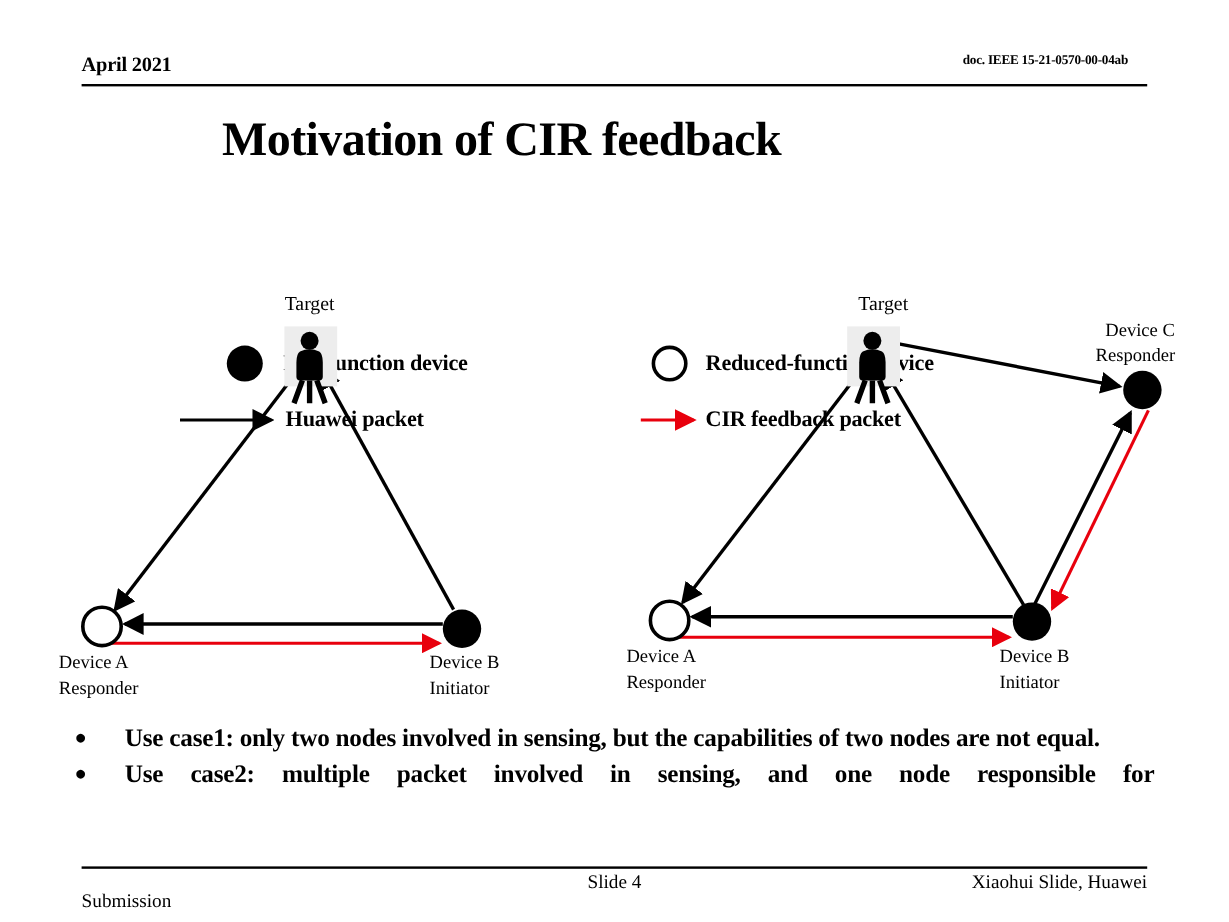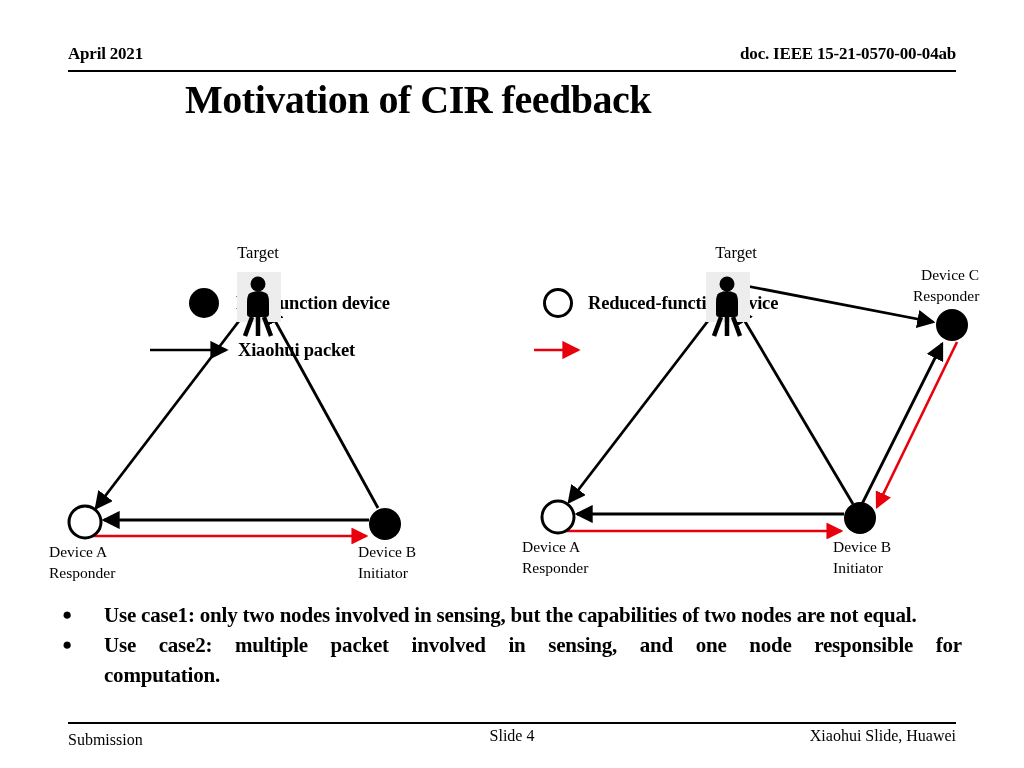--- a/index.html
+++ b/index.html
@@ -28,41 +28,41 @@
     position: absolute;
     left: 0;
     top: 0;
     font-size: 17px;
     font-weight: bold;
     letter-spacing: -0.2px;
     white-space: nowrap;
   }
   #header-doc {
     position: absolute;
-    right: 0;
+    right: 16px;
     top: 0;
-    font-size: 17px;
+    font-size: 11px;
     font-weight: bold;
     letter-spacing: -0.2px;
     white-space: nowrap;
   }
   #header-rule {
     position: absolute;
     left: 68px;
     top: 70px;
     width: 888px;
     height: 0;
     border-top: 2.5px solid #000;
   }
 
   
   #slide-title {
     position: absolute;
     left: 0;
-    top: 76px;
+    top: 92px;
     width: 836px;
     text-align: center;
     font-size: 40px;
     font-weight: bold;
     letter-spacing: -0.5px;
   }
 
   
   #legend {
     position: absolute;
@@ -162,21 +162,21 @@
     border-top: 2.5px solid #000;
   }
   #slide-footer {
     position: absolute;
     left: 68px;
     top: 727px;
     width: 888px;
     height: 24px;
     font-size: 16px;
   }
-  #footer-left   { position: absolute; left: 0;   top: 4px; white-space: nowrap; }
+  #footer-left   { position: absolute; left: 0;   top: 16px; white-space: nowrap; }
   #footer-center { position: absolute; left: 0; top: 0; width: 888px; text-align: center; white-space: nowrap; }
   #footer-right  { position: absolute; right: 0;  top: 0; white-space: nowrap; }
 </style>
 </head>
 <body>
 
 <div id="slide-header">
   <div id="header-date">April 2021</div>
   <div id="header-doc">doc. IEEE 15-21-0570-00-04ab</div>
 </div>
@@ -193,30 +193,31 @@
   <div class="legend-label" id="legend-label-reduced">Reduced-function device</div>
 
   <svg class="legend-arrow-svg" id="legend-arrow-sensing" width="90" height="24">
     <defs>
       <marker id="lg-head-black" markerWidth="7" markerHeight="7" refX="6" refY="3.5" orient="auto">
         <path d="M0,0 L7,3.5 L0,7 z" fill="#000000"></path>
       </marker>
     </defs>
     <line x1="2" y1="12" x2="78" y2="12" stroke="#000000" stroke-width="2.6" marker-end="url(#lg-head-black)"></line>
   </svg>
-  <div class="legend-label" id="legend-label-sensing">Xiaohui packet</div>
+  <div class="legend-label" id="legend-label-sensing">Huawei packet</div>
 
   <svg class="legend-arrow-svg" id="legend-arrow-cir" width="60" height="24">
     <defs>
       <marker id="lg-head-red" markerWidth="7" markerHeight="7" refX="6" refY="3.5" orient="auto">
         <path d="M0,0 L7,3.5 L0,7 z" fill="#E8000D"></path>
       </marker>
     </defs>
     <line x1="2" y1="12" x2="46" y2="12" stroke="#E8000D" stroke-width="2.6" marker-end="url(#lg-head-red)"></line>
   </svg>
+  <div class="legend-label" id="legend-label-cir">CIR feedback packet</div>
 </div>
 
 <div id="diagrams">
 
   <svg class="diagram-svg" id="diagram-usecase1" width="496" height="360">
     <defs>
       <marker id="d1-black" markerWidth="6.5" markerHeight="6.5" refX="5.6" refY="3.25" orient="auto">
         <path d="M0,0 L6.5,3.25 L0,6.5 z" fill="#000000"></path>
       </marker>
       <marker id="d1-red" markerWidth="6.5" markerHeight="6.5" refX="5.6" refY="3.25" orient="auto">
@@ -302,21 +303,20 @@
     <span class="bullet-text">
       <span>Use case1: only two nodes involved in sensing, but the capabilities of two nodes</span>
       <span>are not equal.</span>
     </span>
   </div>
 
   <div class="bullet-row">
     <span class="bullet-marker">●</span>
     <span class="bullet-text justify-all">
       <span style="text-align:justify; text-align-last:justify;">Use case2: multiple packet involved in sensing, and one node responsible for</span>
-      <span>computation.</span>
     </span>
   </div>
 </div>
 
 <div id="footer-rule"></div>
 <div id="slide-footer">
   <div id="footer-center">Slide 4</div>
   <div id="footer-left">Submission</div>
   <div id="footer-right">Xiaohui Slide, Huawei</div>
 </div>

